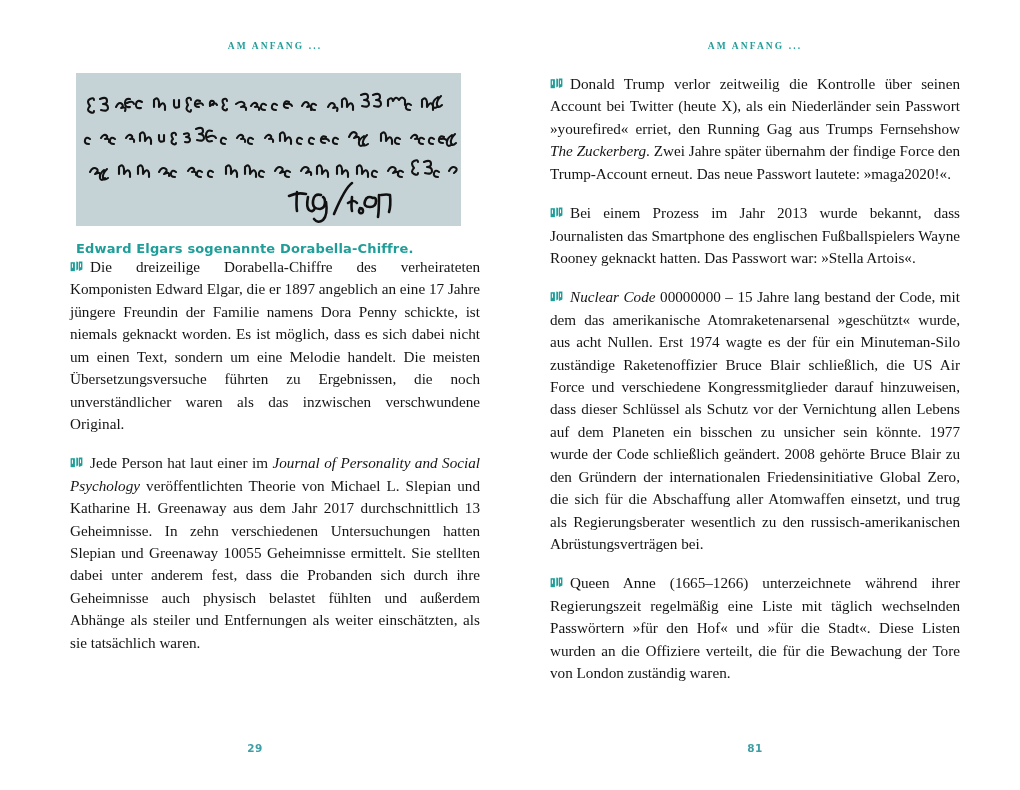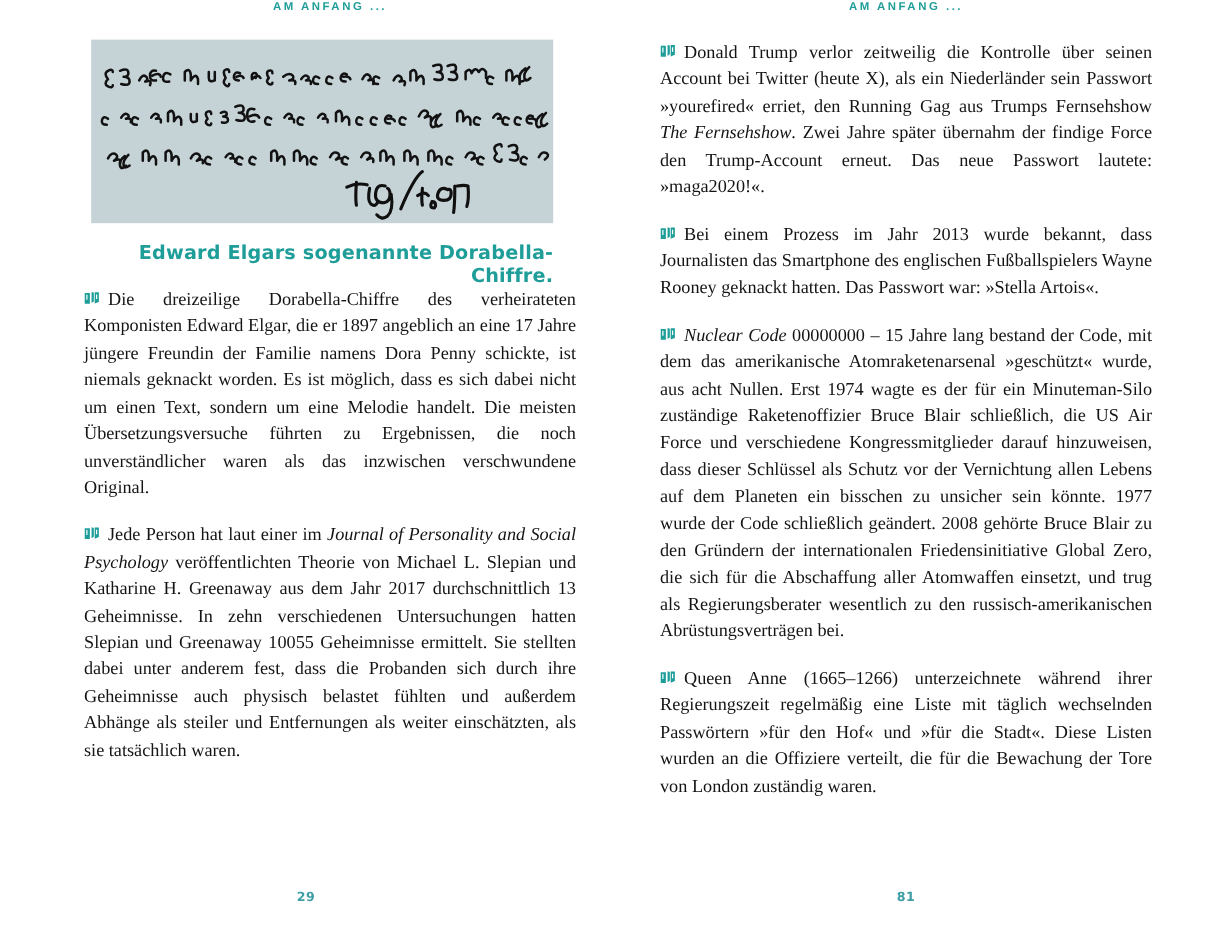--- a/index.html
+++ b/index.html
@@ -24,25 +24,26 @@
     position: relative;
     width: 510px;
     height: 790px;
     box-sizing: border-box;
   }
   .page-left  { padding: 0 30px 0 70px; }
   .page-right { padding: 0 60px 0 40px; }
 
   .running-head {
     text-align: center;
-    font-family: Liberation Sans, sans-serif;
+    font-family: Liberation Serif, serif;
     font-size: 9.5px;
     font-weight: 700;
     letter-spacing: 2.1px;
     color: #1f9e99;
+    padding-top: 41px;
     white-space: nowrap;
   }
   .col {
     margin-top: 22px;
   }
   p.body {
     margin: 0 0 17px 0;
     font-size: 15.2px;
     line-height: 1.475;
     text-align: justify;
@@ -76,25 +77,24 @@
     width: 385px;
     height: 153px;
     background: #c5d2d6;
     position: relative;
     overflow: hidden;
   }
   .cipher-plate svg { display: block; }
   figcaption.cipher-caption {
     margin-top: 15px;
     font-family: "DejaVu Sans", sans-serif;
-    font-size: 16px;
+    font-size: 13px;
     font-weight: 700;
     letter-spacing: 0.15px;
     color: #1f9e99;
-    text-align: right;
   }
 
   .folio {
     position: absolute;
     bottom: 36px;
     font-family: "DejaVu Sans", sans-serif;
     font-size: 10.5px;
     font-weight: 700;
     color: #3e9ea6;
     letter-spacing: 0.5px;
@@ -244,21 +244,21 @@
     <div class="running-head">AM ANFANG ...</div>
 
     <div class="col">
       <div id="right-entries">
           <p class="body"><span class="bullet-icon"><svg width="13" height="11" viewBox="0 0 13 11" xmlns="http://www.w3.org/2000/svg">
                 <path d="M0.6 1.2 L4.9 1.2 L4.9 10.2 L0.6 10.2 Z" fill="#1f9e99"></path>
                 <rect x="1.9" y="2.6" width="1.0" height="4.2" fill="#ffffff"></rect>
                 <path d="M6.3 0.4 L6.3 9.6 L8.2 8.2 L8.2 0.9 Z" fill="#1f9e99"></path>
                 <path d="M8.9 0.6 L12.4 0.6 L12.4 8.6 L8.9 10.0 Z" fill="#1f9e99"></path>
                 <rect x="10.0" y="2.4" width="1.0" height="3.8" fill="#ffffff"></rect>
-              </svg></span><span>Donald Trump verlor zeitweilig die Kontrolle über seinen Account bei Twitter (heute X), als ein Niederländer sein Passwort »yourefired« erriet, den Running Gag aus Trumps Fernsehshow </span><em>The Fernsehshow</em><span>. Zwei Jahre später übernahm der findige Force den Trump-Account erneut. Das neue Passwort lautete: »maga2020!«.</span></p>
+              </svg></span><span>Donald Trump verlor zeitweilig die Kontrolle über seinen Account bei Twitter (heute X), als ein Niederländer sein Passwort »yourefired« erriet, den Running Gag aus Trumps Fernsehshow </span><em>The Zuckerberg</em><span>. Zwei Jahre später übernahm der findige Force den Trump-Account erneut. Das neue Passwort lautete: »maga2020!«.</span></p>
           <p class="body"><span class="bullet-icon"><svg width="13" height="11" viewBox="0 0 13 11" xmlns="http://www.w3.org/2000/svg">
                 <path d="M0.6 1.2 L4.9 1.2 L4.9 10.2 L0.6 10.2 Z" fill="#1f9e99"></path>
                 <rect x="1.9" y="2.6" width="1.0" height="4.2" fill="#ffffff"></rect>
                 <path d="M6.3 0.4 L6.3 9.6 L8.2 8.2 L8.2 0.9 Z" fill="#1f9e99"></path>
                 <path d="M8.9 0.6 L12.4 0.6 L12.4 8.6 L8.9 10.0 Z" fill="#1f9e99"></path>
                 <rect x="10.0" y="2.4" width="1.0" height="3.8" fill="#ffffff"></rect>
               </svg></span><span>Bei einem Prozess im Jahr 2013 wurde bekannt, dass Journalisten das Smartphone des englischen Fußballspielers Wayne Rooney geknackt hatten. Das Passwort war: »Stella Artois«.</span></p>
           <p class="body"><span class="bullet-icon"><svg width="13" height="11" viewBox="0 0 13 11" xmlns="http://www.w3.org/2000/svg">
                 <path d="M0.6 1.2 L4.9 1.2 L4.9 10.2 L0.6 10.2 Z" fill="#1f9e99"></path>
                 <rect x="1.9" y="2.6" width="1.0" height="4.2" fill="#ffffff"></rect>

